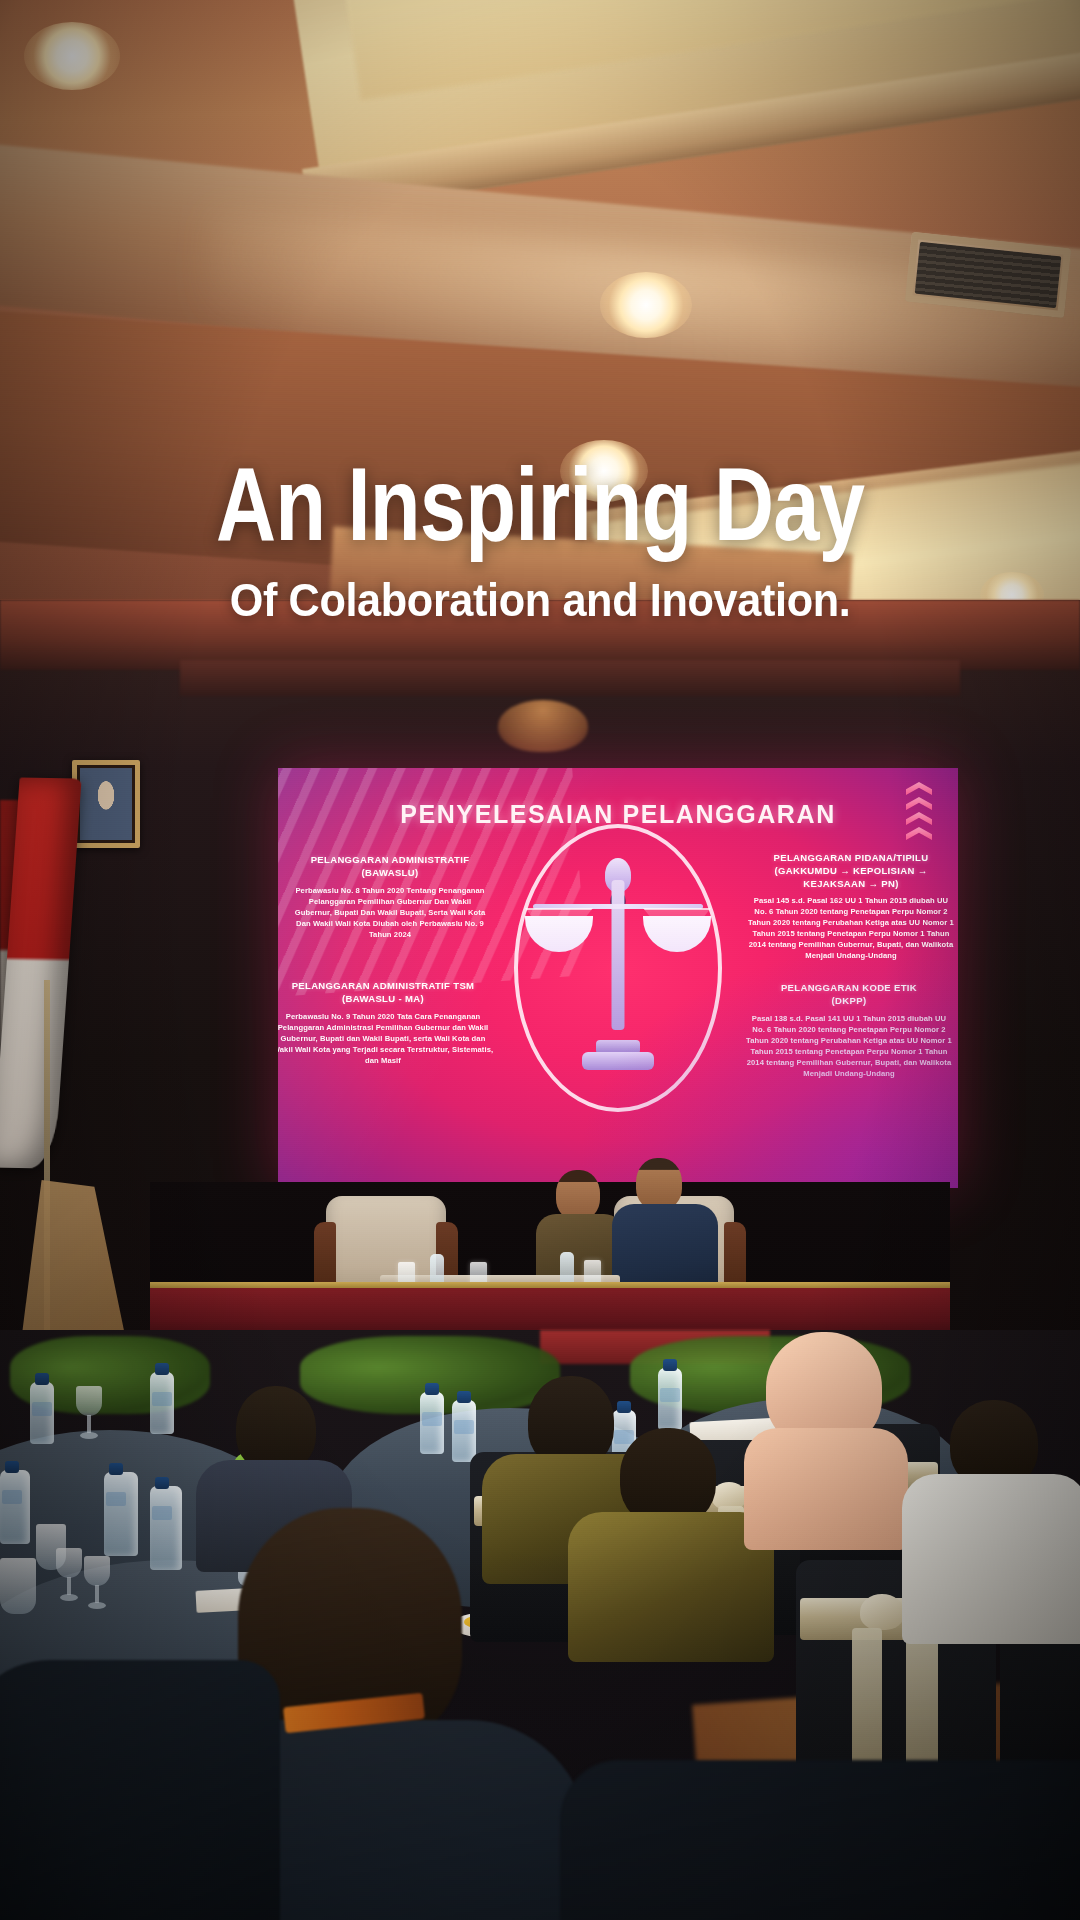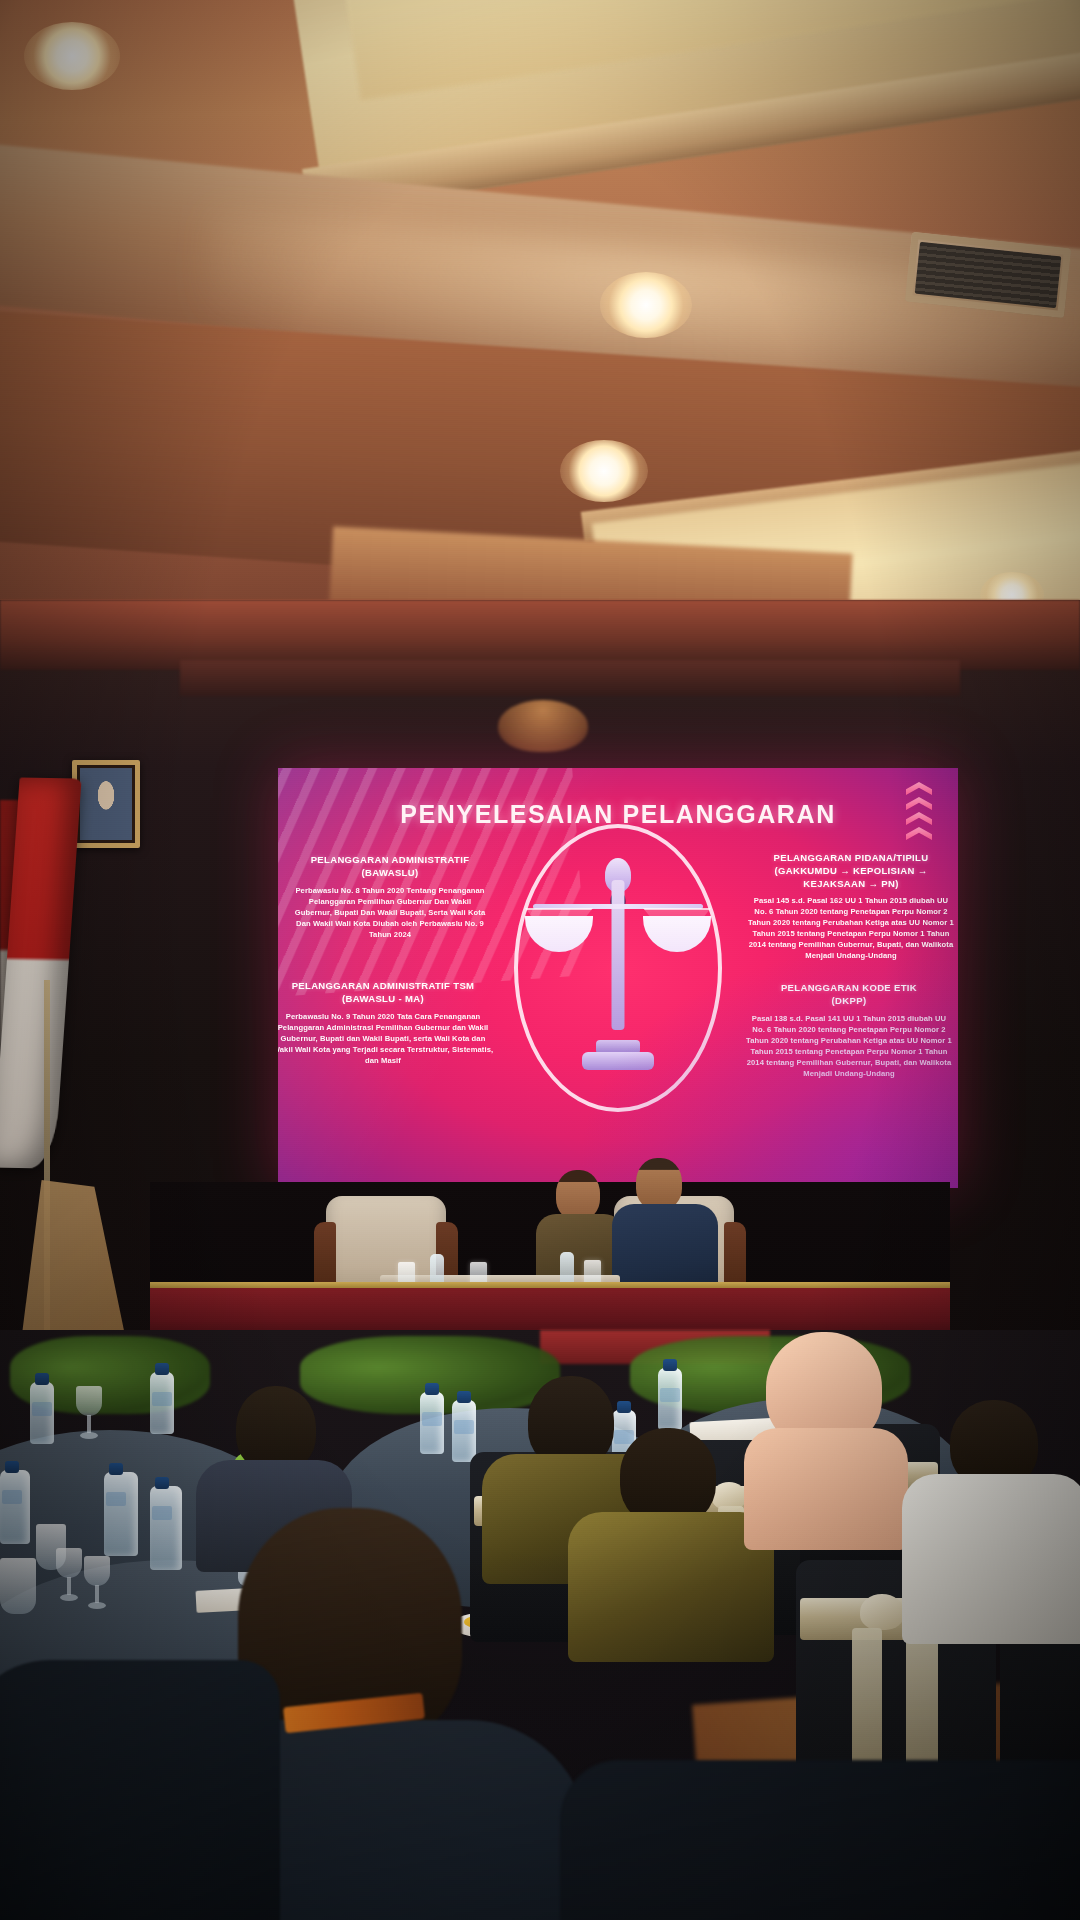--- a/index.html
+++ b/index.html
@@ -754,14 +754,18 @@
 
   <div class="aud" style="left:-40px; top:1660px; width:300px; height:270px; filter:blur(1.2px);">
     <div class="s" style="left:0; top:0; width:320px; height:280px; background:linear-gradient(160deg,#1b222b,#11171e 60%,#0b0f14); border-radius:90px 40px 0 0;"></div>
   </div>
 
   <div style="position:absolute; left:560px; top:1760px; width:560px; height:190px; background:linear-gradient(170deg,#141a22,#0b0e13); border-radius:60px 20px 0 0; filter:blur(1.4px);"></div>
 
   <div class="grain"></div>
   <div class="vignette"></div>
 
+  <div class="overlay-text">
+    <div class="ov-title">An Inspiring Day</div>
+    <div class="ov-sub">Of Colaboration and Inovation.</div>
+  </div>
 
 </div>
 
 </body></html>

